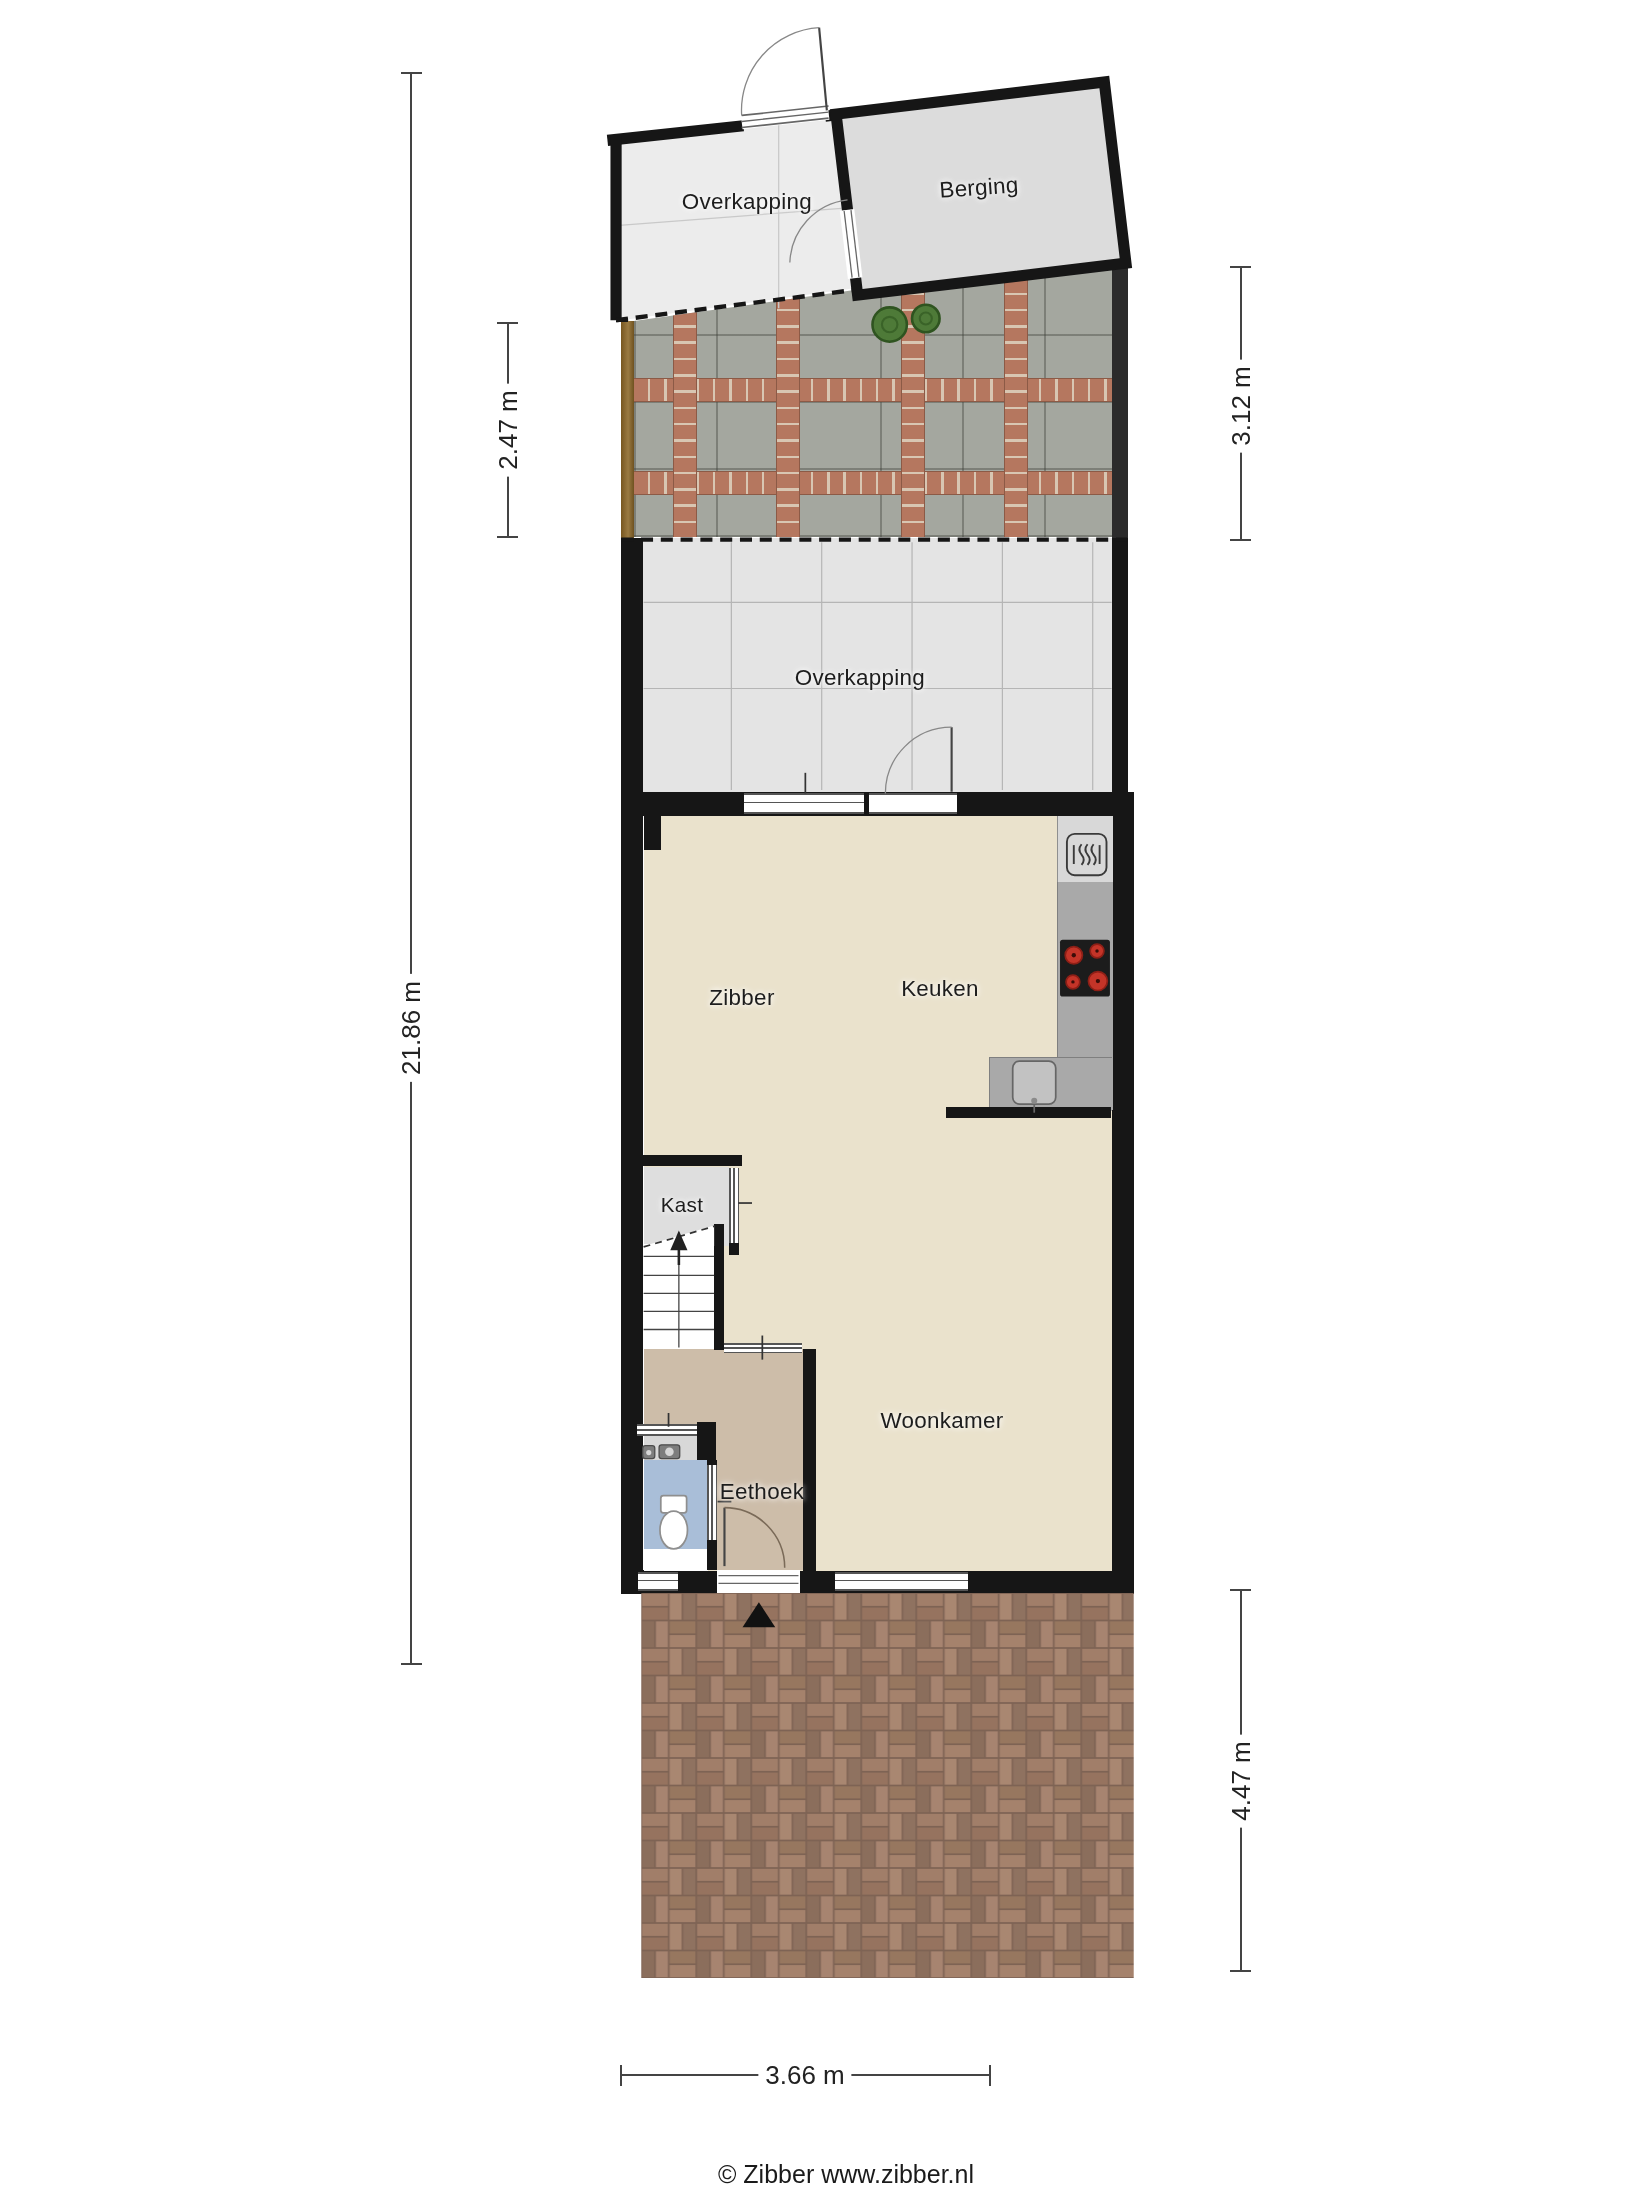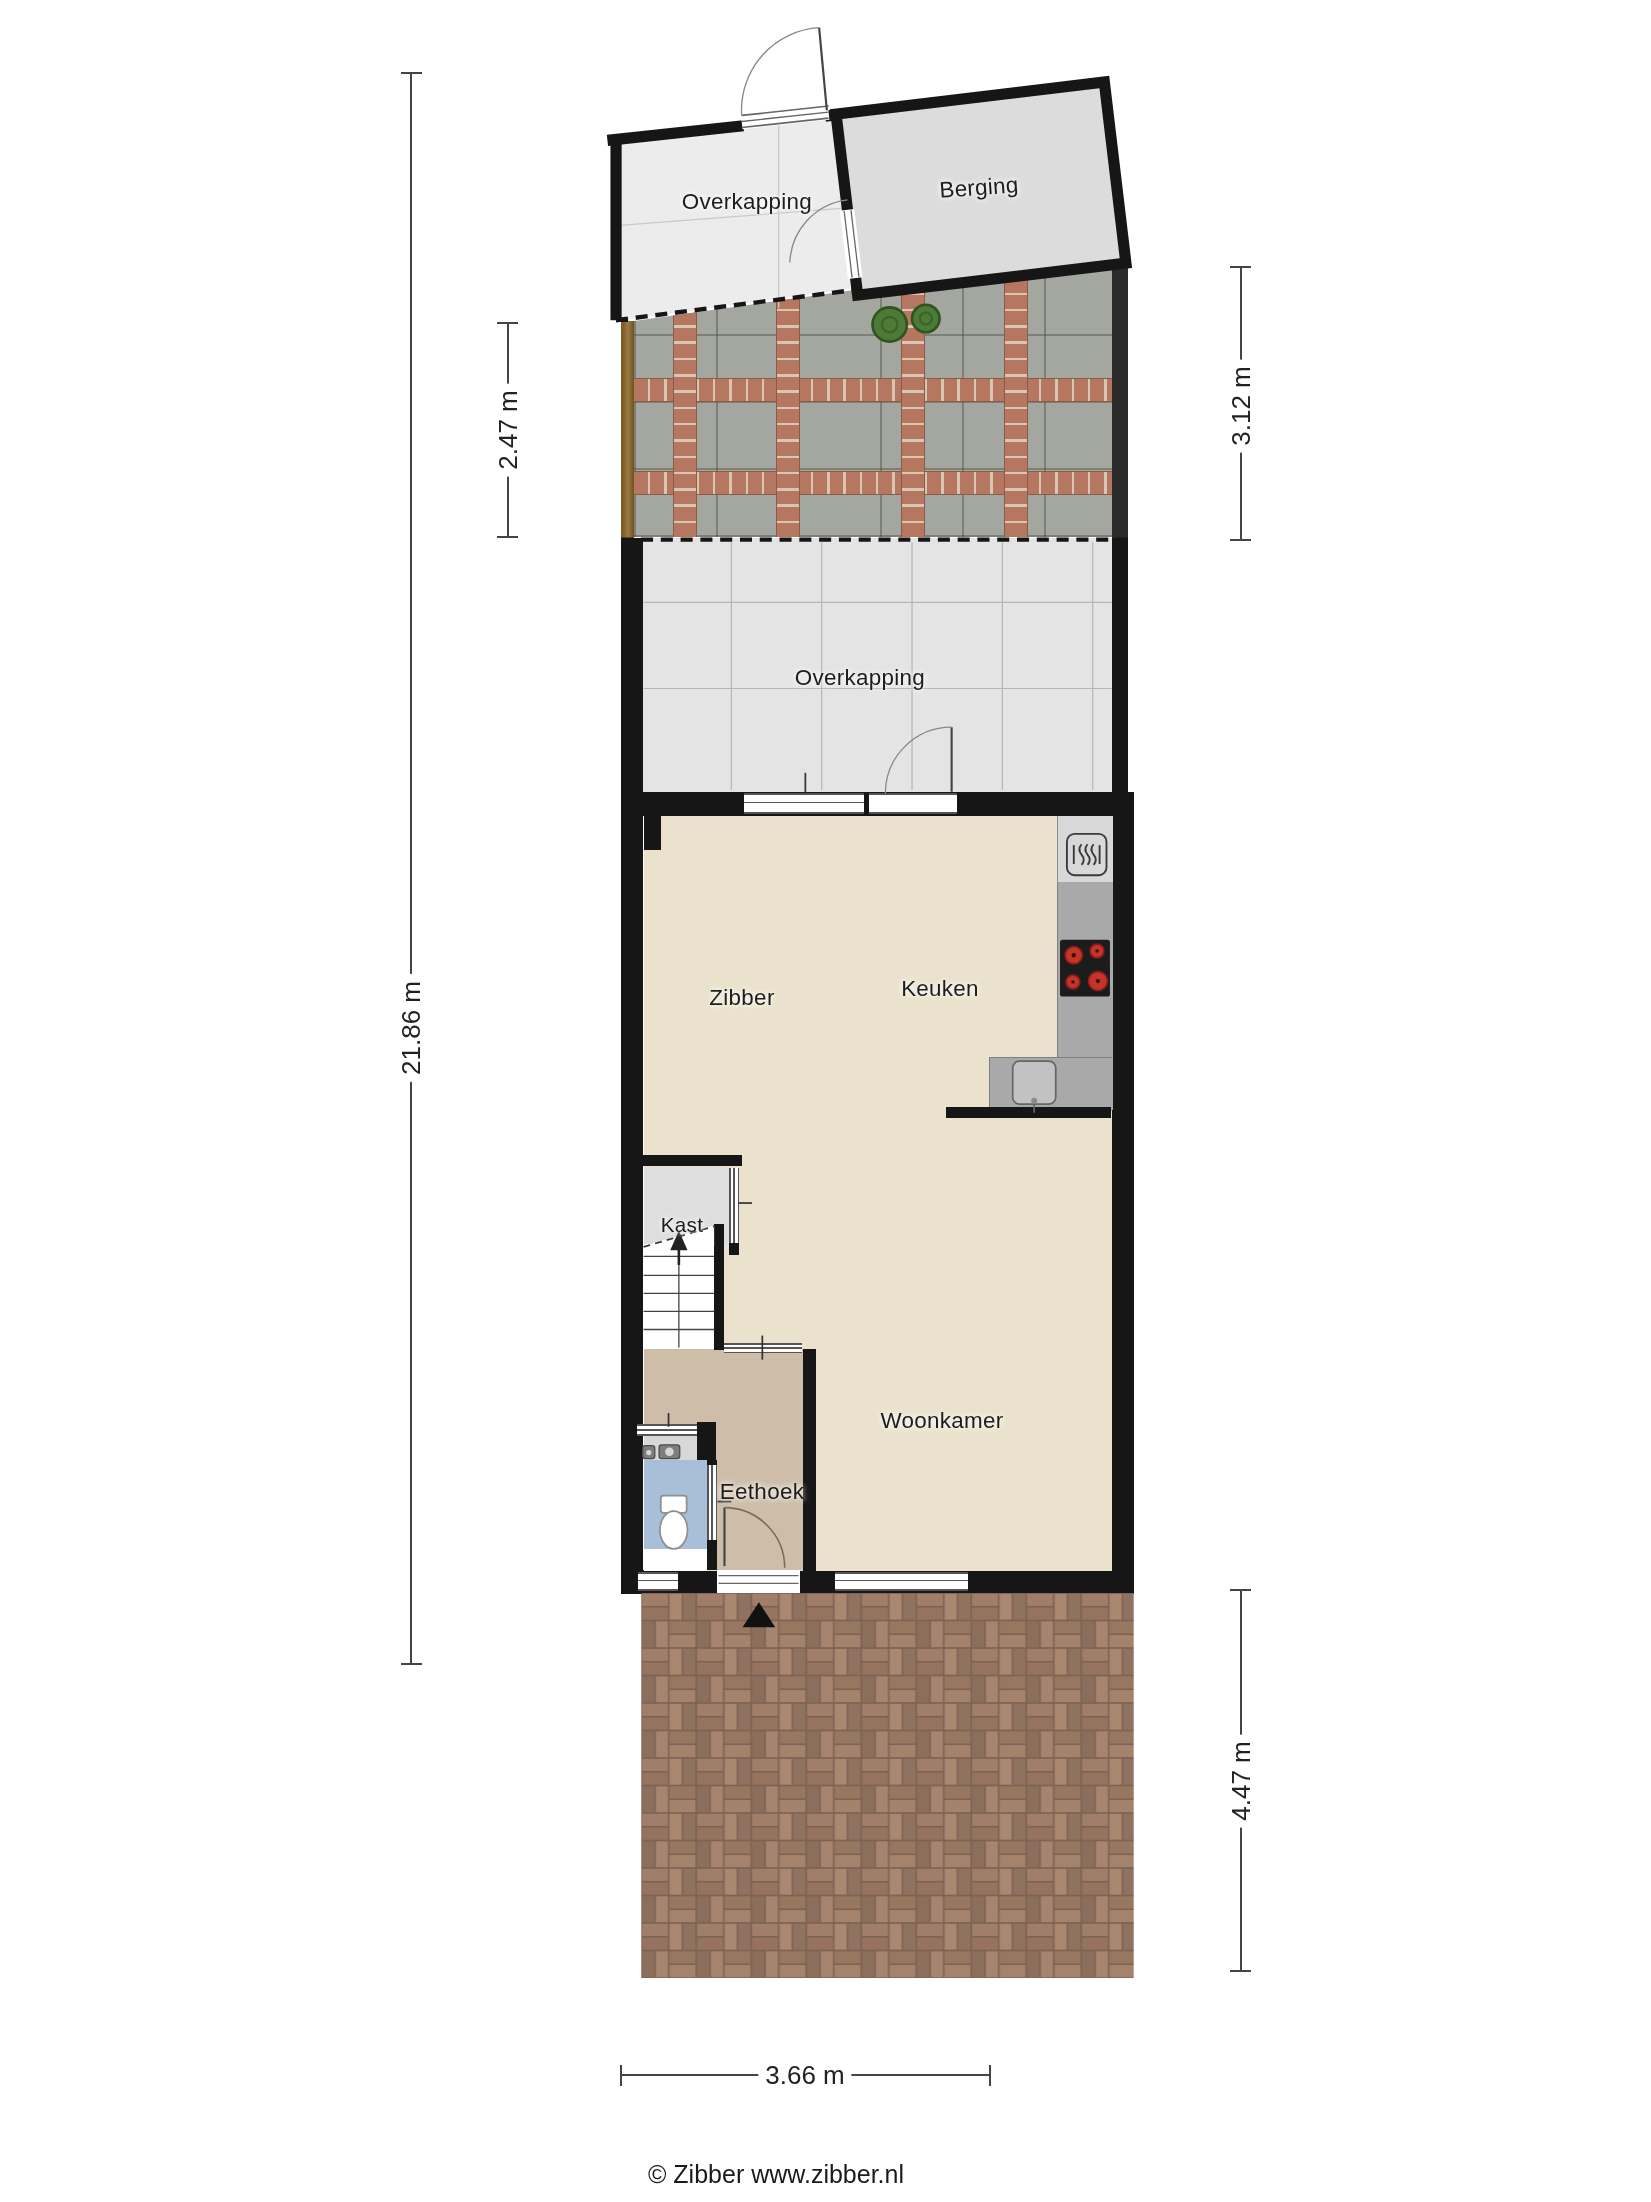--- a/index.html
+++ b/index.html
@@ -220,21 +220,21 @@
     </g>
 
     <polygon points="882,1862 863,1891 901,1891" fill="#111"></polygon>
   </svg>
 
   <div class="room-label" style="left:747px;top:202px;">Overkapping</div>
   <div class="room-label" style="left:979px;top:188px;transform:translate(-50%,-50%) rotate(-4deg);">Berging</div>
   <div class="room-label" style="left:860px;top:678px;">Overkapping</div>
   <div class="room-label" style="left:742px;top:998px;">Zibber</div>
   <div class="room-label" style="left:940px;top:974px;margin-top:15px;">Keuken</div>
-  <div class="room-label" style="left:682px;top:1205px;font-size:20.6px;margin-top:20px;">Kast</div>
+  <div class="room-label" style="left:682px;top:1205px;font-size:20.6px;">Kast</div>
   <div class="room-label" style="left:942px;top:1421px;">Woonkamer</div>
   <div class="room-label" style="left:762px;top:1492px;">Eethoek</div>
 
   <div class="dim-line-v" style="left:410px;top:73px;height:1592px;"></div>
   <div class="dim-tick-h" style="left:401px;top:72px;"></div>
   <div class="dim-tick-h" style="left:401px;top:1663px;"></div>
   <div class="dim-label vert" style="left:411px;top:1028px;">21.86 m</div>
 
   <div class="dim-line-v" style="left:507px;top:323px;height:215px;"></div>
   <div class="dim-tick-h" style="left:497px;top:322px;"></div>
@@ -249,16 +249,16 @@
   <div class="dim-line-v" style="left:1240px;top:1590px;height:382px;"></div>
   <div class="dim-tick-h" style="left:1230px;top:1589px;"></div>
   <div class="dim-tick-h" style="left:1230px;top:1970px;"></div>
   <div class="dim-label vert" style="left:1241px;top:1781px;">4.47 m</div>
 
   <div class="dim-line-h" style="left:621px;top:2074px;width:368px;"></div>
   <div class="dim-tick-v" style="left:620px;top:2065px;"></div>
   <div class="dim-tick-v" style="left:989px;top:2065px;"></div>
   <div class="dim-label horiz" style="left:805px;top:2075px;">3.66 m</div>
 
-  <div class="footer-line" style="left:776px;top:2160px;text-align:right;">© Zibber www.zibber.nl</div>
+  <div class="footer-line" style="left:846px;top:2160px;text-align:right;">© Zibber www.zibber.nl</div>
 
 </div>
 
 
 </body></html>

